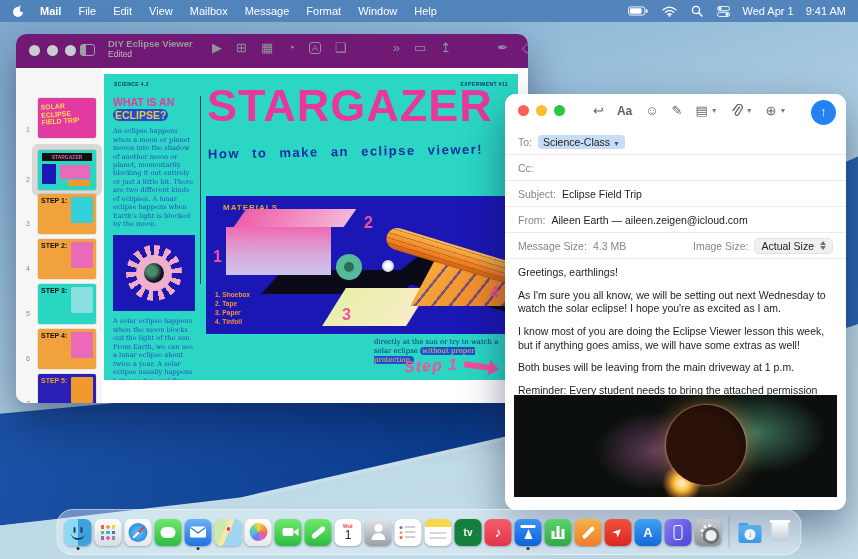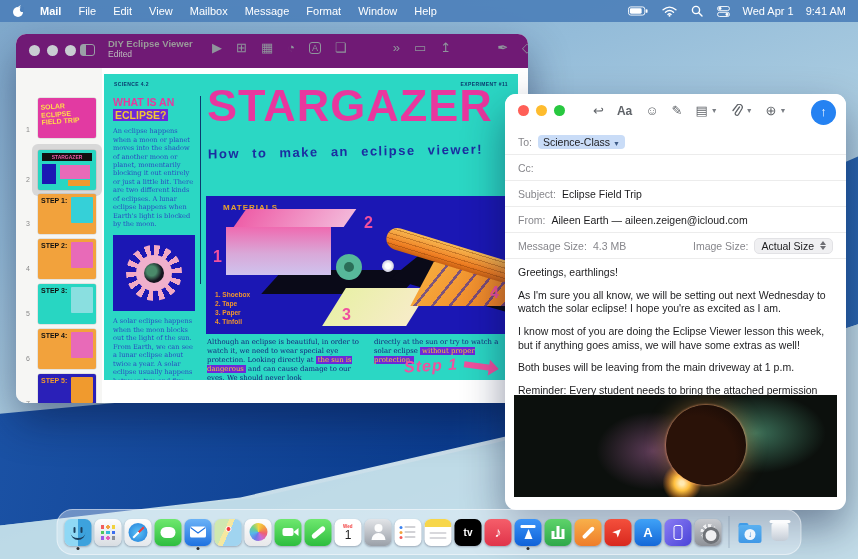--- a/index.html
+++ b/index.html
@@ -76,21 +76,21 @@
   .a6 { background:#e86ab8; } .a7 { background:#f09a2e; }
 
   
   .slide { position:absolute; left:88px; top:40px; width:414px; height:306px;
     background:#2bd7c4; overflow:hidden; }
   .tag { position:absolute; top:7px; font-size:5px; font-weight:bold; color:#0a3a6e;
     letter-spacing:.4px; }
   .tag.l { left:10px; } .tag.r { right:10px; }
   .col-l { position:absolute; left:9px; top:22px; width:82px; }
   .wh-head { font-size:10.5px; font-weight:bold; color:#e8379e; line-height:1.2; }
-  .hl { background:#6d28d9; color:#f2c832; padding:0 2px; }
+  .hl { background:#1d4ed8; color:#f2c832; padding:0 2px;border-radius:6px; }
   .sl-para { font-family:"DejaVu Serif", serif; font-size:6.6px; line-height:1.28;
     color:#2a4cc0; margin-top:6px; }
   .sunbox { margin-top:7px; width:82px; height:76px; background:#1b17b4; position:relative; }
   .sunburst { position:absolute; left:13px; top:10px; width:56px; height:56px; border-radius:50%;
     background:repeating-conic-gradient(#f2a9c4 0deg 13deg, rgba(0,0,0,0) 13deg 26deg); }
   .sunring { position:absolute; left:23px; top:20px; width:36px; height:36px; border-radius:50%;
     background:#f0b0cc; }
   .suncore { position:absolute; left:31px; top:28px; width:20px; height:20px; border-radius:50%;
     background:radial-gradient(circle at 38% 40%, #4a8a6a 0 28%, #15151f 60%); }
   .divider { position:absolute; left:96px; top:22px; width:1px; height:188px; background:#0a3a6e; }
@@ -245,21 +245,21 @@
   .i-contacts .bd { width:14px; height:7px; border-radius:7px 7px 0 0; background:#fdfdfd; margin-top:1px; }
   .i-rem { background:#fff; flex-direction:column; align-items:flex-start; padding-left:5px; gap:2px; }
   .i-rem .row { display:flex; align-items:center; gap:2px; }
   .i-rem .d { width:3px; height:3px; border-radius:50%; }
   .i-rem .ln { width:11px; height:2px; background:#d2d2d6; border-radius:1px; }
   .i-notes { background:#fff; }
   .i-notes .band { position:absolute; left:0; top:0; right:0; height:8px; background:#f7d64a; }
   .i-notes .l1,.i-notes .l2 { position:absolute; left:5px; right:5px; height:2px;
     background:#d8d8dc; border-radius:1px; }
   .i-notes .l1 { top:13px; } .i-notes .l2 { top:18px; }
-  .i-tv { background:#000000; color:#fff; font-weight:bold; font-size:10px; }
+  .i-tv { background:#15803d; color:#fff; font-weight:bold; font-size:10px; }
   .i-music { background:linear-gradient(180deg,#f55e6a,#e0344a); }
   .i-keynote { background:linear-gradient(180deg,#3a93f8,#0f62d8); flex-direction:column; }
   .i-keynote .bar { width:15px; height:2.5px; background:#fff; border-radius:1px; }
   .i-keynote .pod { width:0; height:0; border-bottom:10px solid #fff;
     border-left:4px solid rgba(0,0,0,0); border-right:4px solid rgba(0,0,0,0); margin-top:1px; }
   .i-numbers { background:linear-gradient(180deg,#5ed36a,#2fa84a); }
   .i-numbers .bars { display:flex; align-items:flex-end; gap:1.5px; border-bottom:2px solid #fff;
     padding-bottom:0; }
   .i-numbers .b { width:3.5px; background:#fff; }
   .i-pages { background:linear-gradient(180deg,#f8b04a,#ef7d2a); }
@@ -465,21 +465,20 @@
         <span class="callout c3">3</span>
         <span class="callout c4">4</span>
         <div class="mat-list">
           <div>1. Shoebox</div>
           <div>2. Tape</div>
           <div>3. Paper</div>
           <div>4. Tinfoil</div>
         </div>
       </div>
 
-      <p class="caution caut-l"><span>Although an eclipse is beautiful, in order to watch it, we need to wear special eye protection. Looking directly at </span><span class="hl">the sun is dangerous</span><span> and can cause damage to our eyes. We should never look</span></p>
       <p class="caution caut-r"><span>directly at the sun or try to watch a solar eclipse </span><span class="hl">without proper protection.</span></p>
 
       <div class="step1">Step 1</div>
       <span class="step-arrow"></span>
     </div>
   </div>
 </section>
 
 <section class="win mail">
   <div class="m-toolbar">

